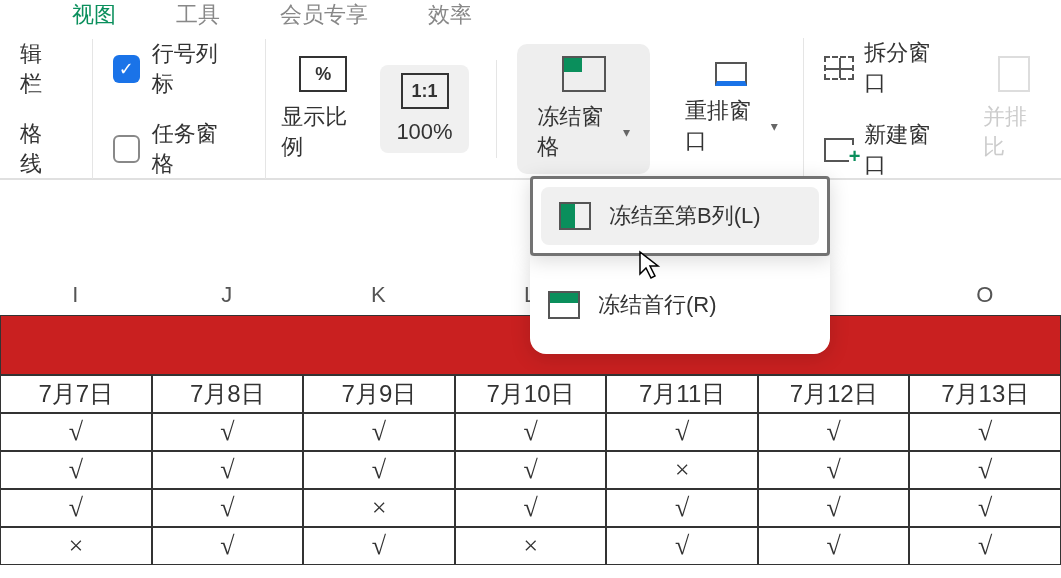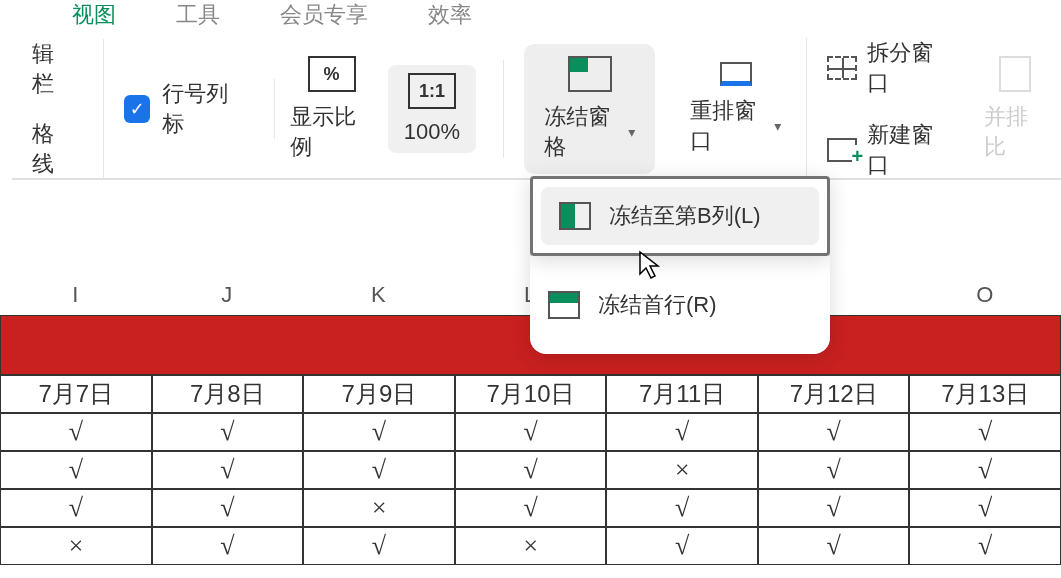--- a/index.html
+++ b/index.html
@@ -27,21 +27,20 @@
     .tab { color: #888; }
     .tab.active { color: #0a8f5c; font-weight: 500; }
     
     
     .ribbon {
       display: flex;
       padding: 30px 0 20px 0;
       border-bottom: 2px solid #e0e0e0;
       height: 150px;
       align-items: center;
-      margin-left: 12px;
     }
     .ribbon-group {
       display: flex;
       flex-direction: column;
       gap: 20px;
       padding: 0 20px;
     }
     .ribbon-group.sep {
       border-right: 1px solid #e5e5e5;
       padding-right: 30px;
@@ -292,20 +291,24 @@
     <div class="check-row">
       <span>格线</span>
     </div>
   </div>
 
   <div class="ribbon-group sep">
     <div class="check-row">
       <span class="checkbox checked">✓</span>
       <span>行号列标</span>
     </div>
+    <div class="check-row">
+      <span class="checkbox unchecked"></span>
+      <span>任务窗格</span>
+    </div>
   </div>
 
   <div class="btn-col">
     <div class="btn-icon-box">%</div>
     <span>显示比例</span>
   </div>
 
   <div class="btn-col hundred-btn">
     <div class="btn-icon-box">1:1</div>
     <span>100%</span>

